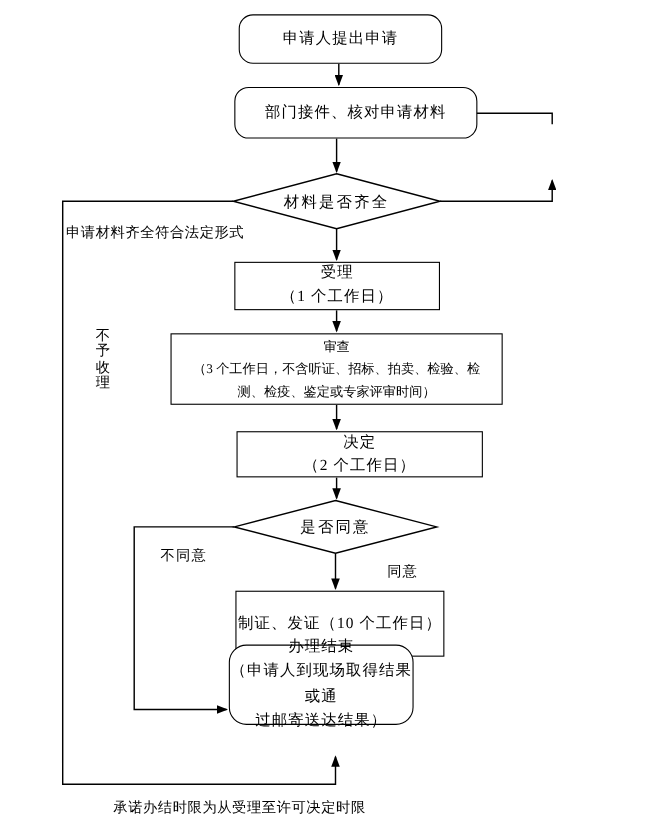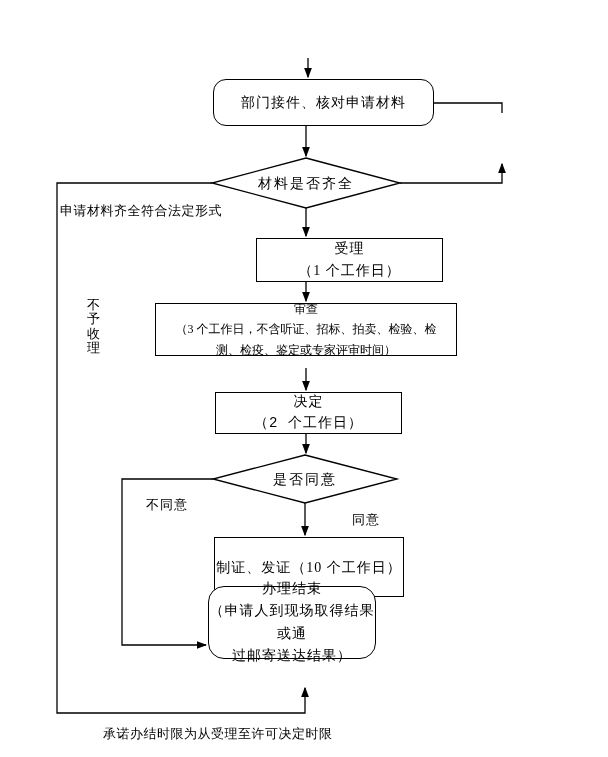--- a/index.html
+++ b/index.html
@@ -12,23 +12,23 @@
     display:flex;align-items:center;justify-content:center;
     text-align:center;font-size:14px;line-height:1.5;
     white-space:pre-line;letter-spacing:1px;box-sizing:border-box;
     z-index:2;
   }
   .rounded{border-radius:13px;}
 
   .n-start{left:217px;top:13px;width:185px;height:45px;}
   .n-receive{left:213px;top:79px;width:221px;height:47px;}
   .n-supplement{left:428px;top:113px;width:165px;height:49px;font-size:13px;border-radius:10px;line-height:1.65;}
-  .n-accept{left:213px;top:238px;width:187px;height:44px;line-height:1.55;margin-left:43px;}
-  .n-review{left:155px;top:303px;width:302px;height:53px;font-size:12px;letter-spacing:0;line-height:1.7;}
-  .n-decide{left:215px;top:392px;width:187px;height:42px;line-height:1.5;font-family:Liberation Mono, monospace;}
+  .n-accept{left:213px;top:238px;width:187px;height:44px;line-height:1.55;}
+  .n-review{left:155px;top:303px;width:302px;height:65px;font-size:12px;letter-spacing:0;line-height:1.7;}
+  .n-decide{left:215px;top:392px;width:224px;height:42px;line-height:1.5;}
   .n-issue{left:214px;top:537px;width:190px;height:60px;}
   .n-end{left:208px;top:586px;width:168px;height:73px;border-radius:16px;line-height:1.6;}
 
   .diamond-label{
     position:absolute;text-align:center;font-size:14px;letter-spacing:2px;z-index:2;
   }
   .dl-materials{left:241px;top:175px;width:130px;}
   .dl-agree{left:240px;top:471px;width:130px;}
 
   .edge-label{position:absolute;font-size:13px;z-index:2;}
@@ -63,20 +63,21 @@
       <path d="M502,113 V103 H401" marker-end="url(#arr)"></path>
       <path d="M212,183 H57 V713 H305 V688" marker-end="url(#arr)"></path>
       <path d="M213,479 H122 V645 H206" marker-end="url(#arr)"></path>
     </g>
     <g stroke="#000" stroke-width="1.3" fill="#fff">
       <polygon points="306,158 400,183 306,208 212,183"></polygon>
       <polygon points="305,455 397,479 305,503 213,479"></polygon>
     </g>
   </svg>
 
+  <div class="node rounded n-start">申请人提出申请</div>
 
   <div class="node rounded n-receive">部门接件、核对申请材料</div>
 
 
   <div class="node n-accept">受理
 （1 个工作日）</div>
 
   <div class="node n-review">审查
 （3 个工作日，不含听证、招标、拍卖、检验、检
 测、检疫、鉴定或专家评审时间）</div>

